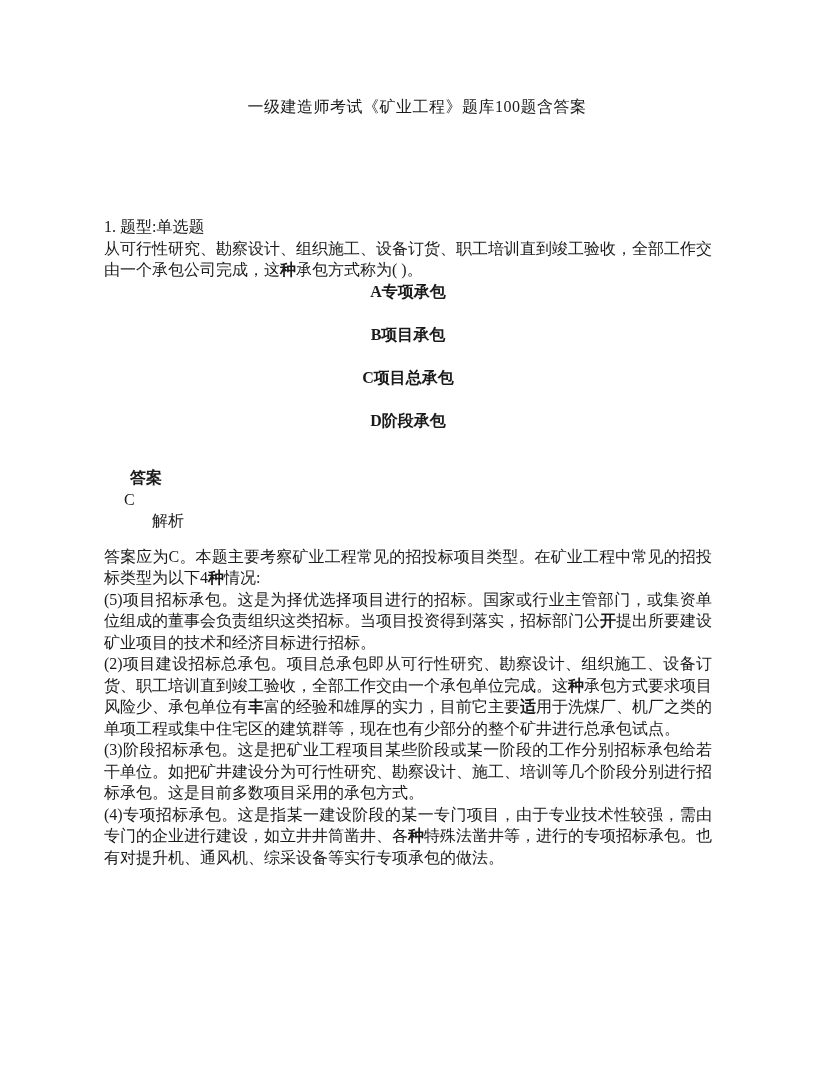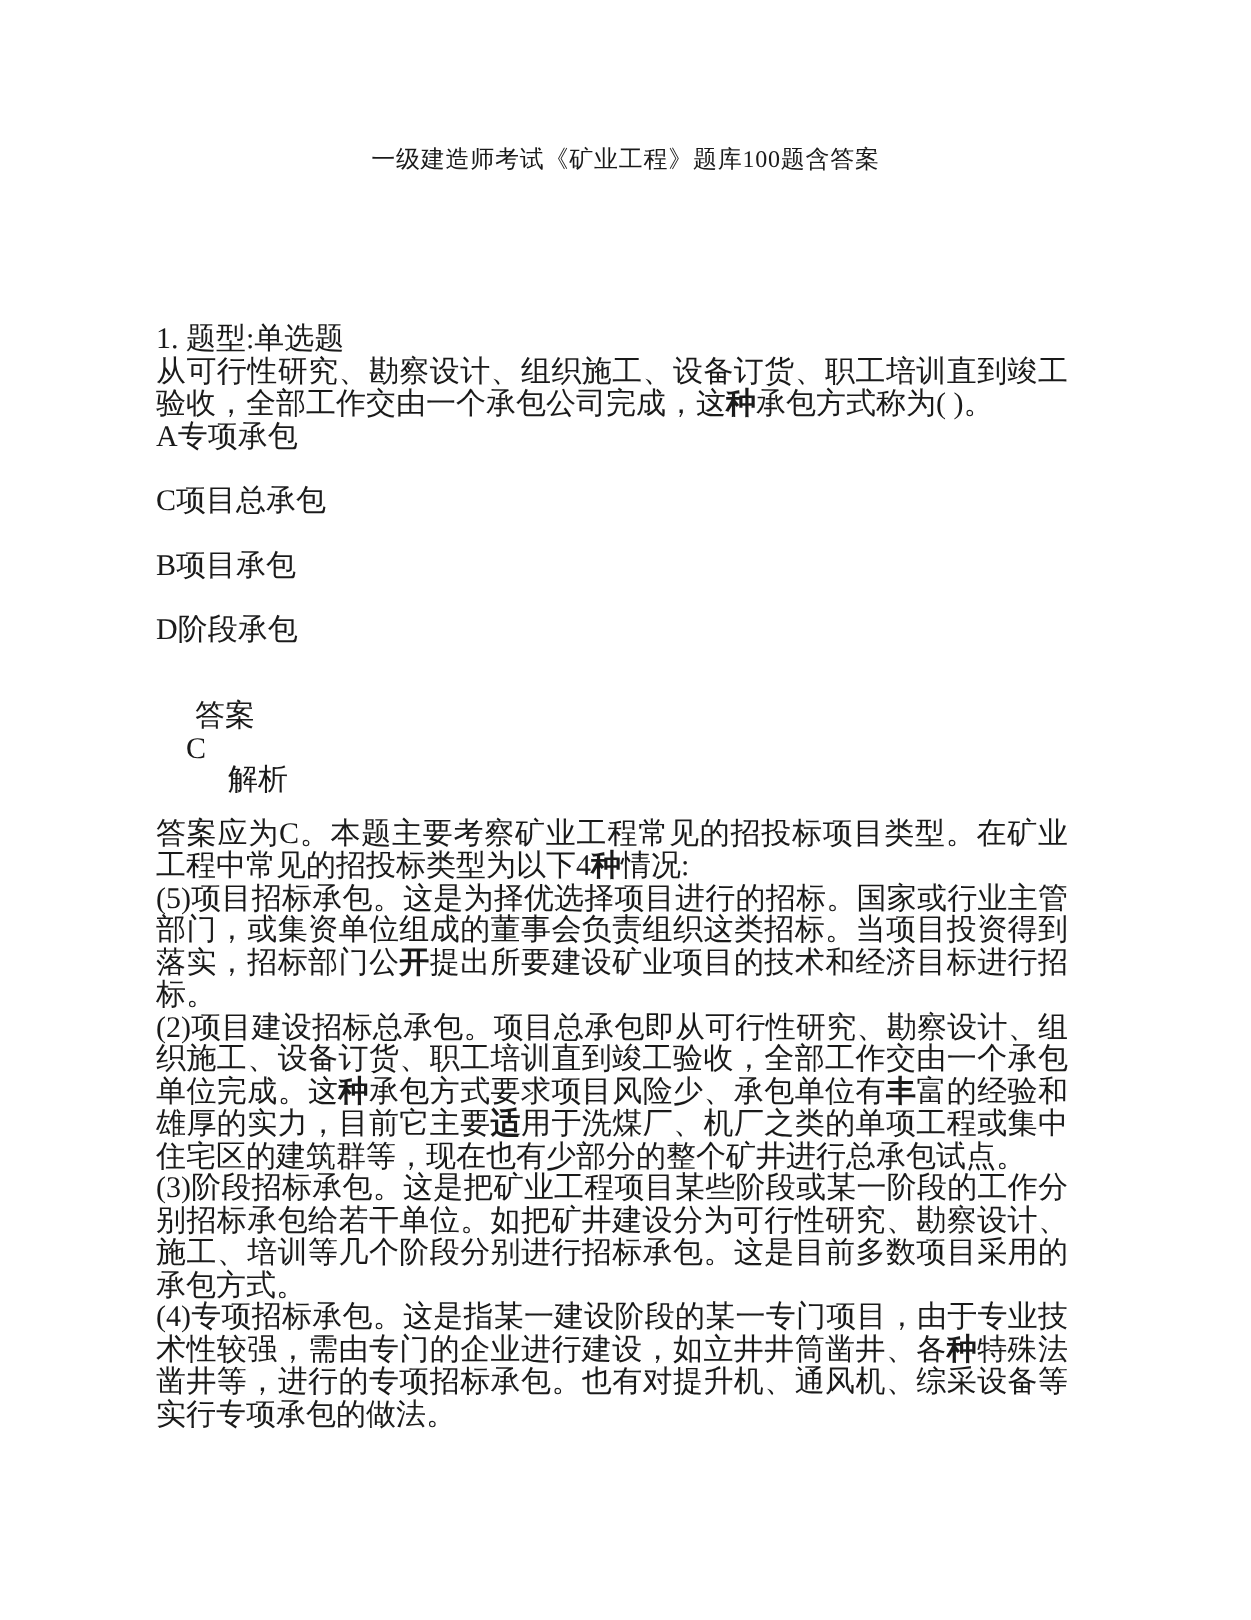--- a/index.html
+++ b/index.html
@@ -12,27 +12,27 @@
   .page {
     position:relative; width:834px; height:1080px; background:#ffffff;
   }
   .doc-title {
     position:absolute; top:97px; left:0; width:100%;
     text-align:center; font-size:16px; line-height:20px;
     letter-spacing:0.5px;
   }
   .content {
     position:absolute; top:216px; left:104px; width:608px;
-    font-size:20px; line-height:21.5px; text-align:justify;
+    font-size:16px; line-height:21.5px; text-align:justify;
   }
   .q-header { text-align:left; }
-  .option { margin-top:21.5px; text-align:left; }
+  .option { margin-top:21.5px; text-align:center;font-weight:bold; }
   .option.first { margin-top:0; }
   .answer-block { margin-top:36px; text-align:left; }
-  .answer-label { padding-left:26px; }
+  .answer-label { padding-left:26px;font-weight:bold; }
   .answer-value { padding-left:20px; }
   .analysis-label { padding-left:0;margin-left:48px; }
   .analysis-body { margin-top:14px; }
   .analysis-paragraph { text-align:justify; }
 </style>
 </head>
 <body>
 
 <div class="page">
 
@@ -41,24 +41,24 @@
   <div class="content">
 
     <div class="q-header">1. 题型:单选题</div>
 
     <div class="q-stem"><span>从可行性研究、勘察设计、组织施工、设备订货、职工培训直到竣工验收，全部工作交由一个承包公司完成，这</span><span style="font-weight: bold;">种</span><span>承包方式称为( )。</span></div>
 
     <div class="option first">
       <span>A</span><span>专项承包</span>
     </div>
     <div class="option">
-      <span>C</span><span>项目总承包</span>
+      <span>B</span><span>项目承包</span>
     </div>
     <div class="option">
-      <span>B</span><span>项目承包</span>
+      <span>C</span><span>项目总承包</span>
     </div>
     <div class="option">
       <span>D</span><span>阶段承包</span>
     </div>
 
     <div class="answer-block">
       <div class="answer-label">答案</div>
       <div class="answer-value">C</div>
       <div class="analysis-label">解析</div>
     </div>

